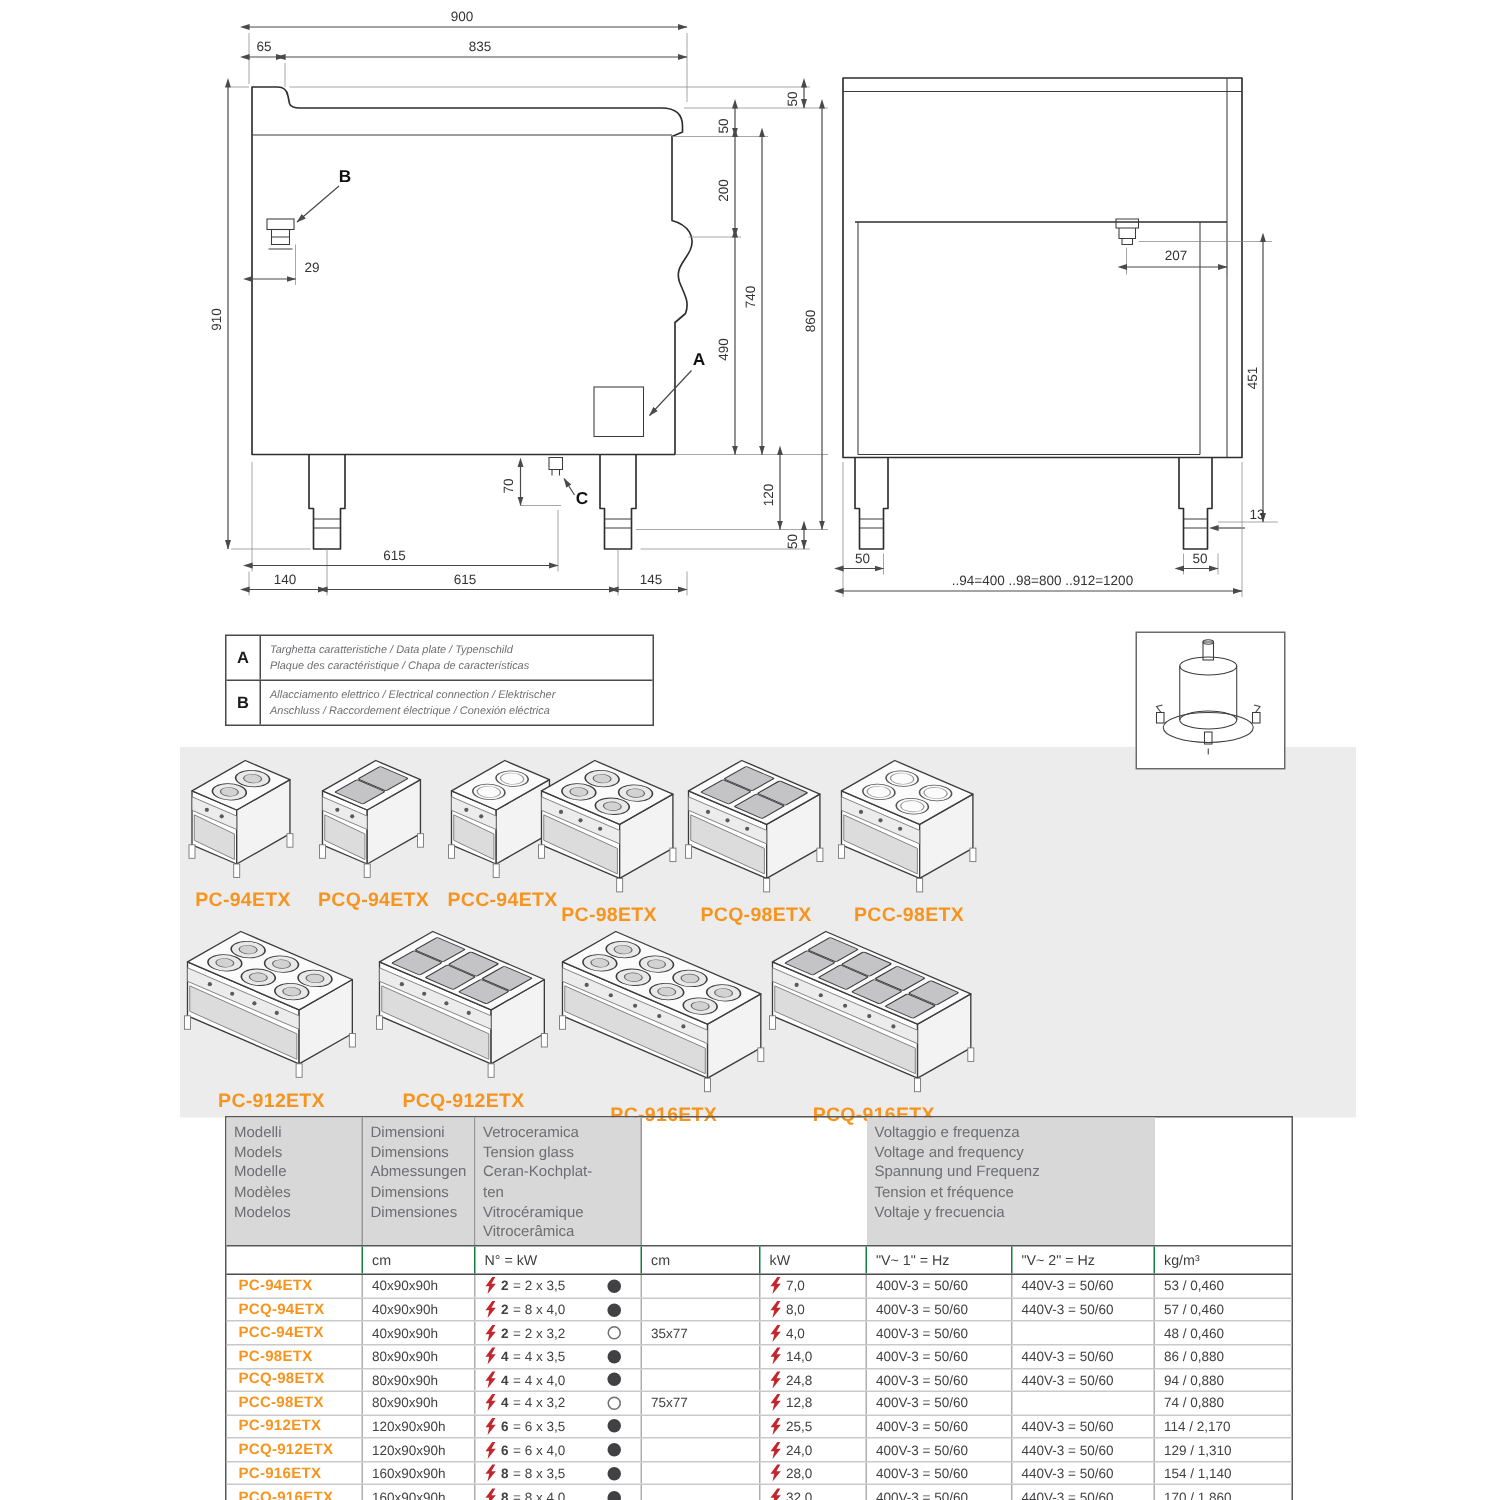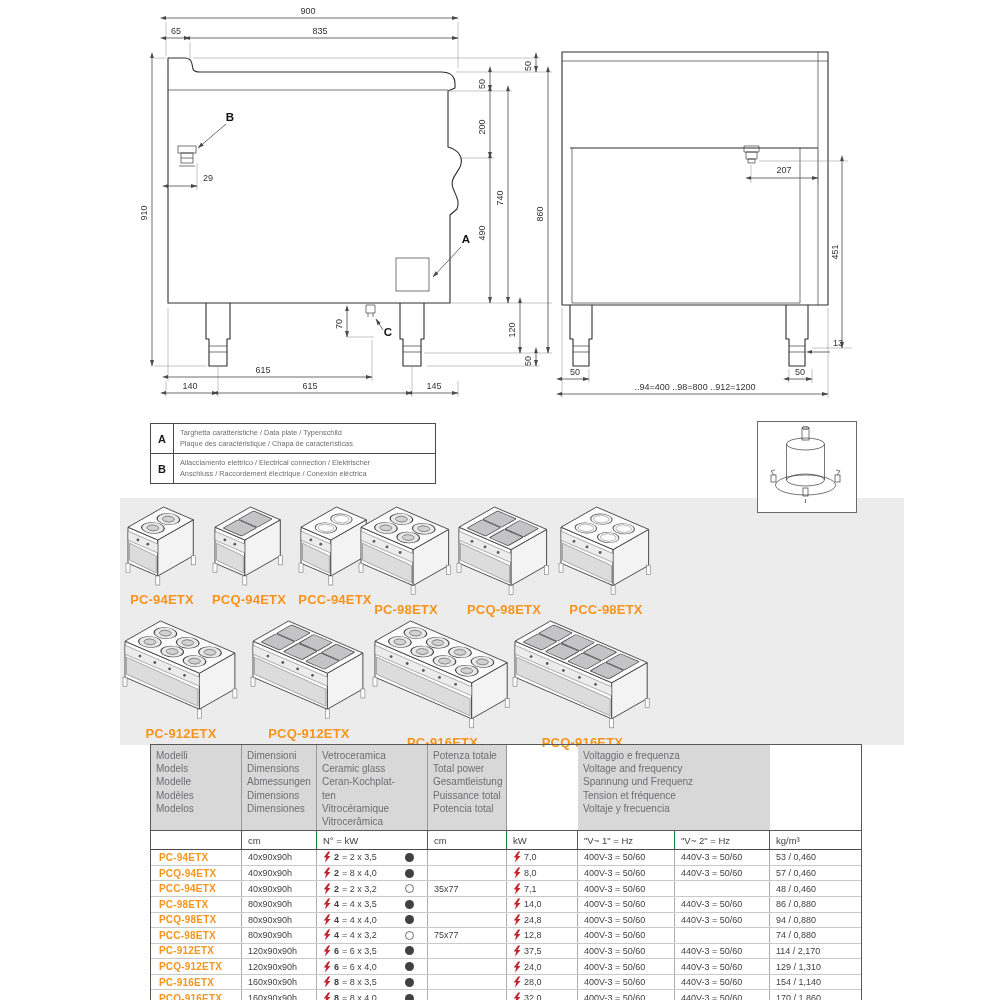--- a/index.html
+++ b/index.html
@@ -12,21 +12,21 @@
   .dl{stroke:#4a4a4a;stroke-width:.8;fill:none;}
   .xl{stroke:#8a8a8a;stroke-width:.5;fill:none;}
   .dim{font-size:9px;fill:#333;text-anchor:middle;}
   .biglabel{font-size:11.5px;font-weight:bold;fill:#111;text-anchor:middle;}
   
   .legend{position:absolute;left:150px;top:423px;width:284px;border:1px solid #4a4a4c;}
   .lrow{display:flex;border-bottom:1px solid #4a4a4c;}
   .lrow:last-child{border-bottom:none;}
   .lkey{width:22px;display:flex;align-items:center;justify-content:center;
         border-right:1px solid #4a4a4c;font-weight:bold;font-size:11px;color:#1a1a1a;}
-  .ltext{flex:1;padding:4px 6px;font-size:7.3px;line-height:1.45;color:#6d6e71;}
+  .ltext{flex:1;padding:4px 6px;font-size:7.3px;line-height:1.45;color:#6d6e71;font-style:italic;}
   
   .component-box{position:absolute;left:757px;top:421px;width:98px;height:90px;
         background:#fff;border:1px solid #6a6a6a;z-index:2;}
   
   .gray-band{position:absolute;left:120px;top:498px;width:784px;height:247px;background:#ececec;}
   .thumb{position:absolute;display:flex;flex-direction:column;align-items:center;}
   .thumb .pname{margin-top:3px;font-size:13px;font-weight:bold;color:#f7941e;letter-spacing:.2px;white-space:nowrap;}
   
   .spec-table{position:absolute;left:150px;top:744px;width:712px;
         border:1px solid #58585a;box-sizing:border-box;font-size:9px;color:#414042;}
@@ -461,30 +461,25 @@
 Models
 Modelle
 Modèles
 Modelos</div>
       <div class="th">Dimensioni
 Dimensions
 Abmessungen
 Dimensions
 Dimensiones</div>
       <div class="th">Vetroceramica
-Ceramic glass
+Tension glass
 Ceran-Kochplat-
 ten
 Vitrocéramique
 Vitrocerâmica</div>
-      <div class="th">Potenza totale
-Total power
-Gesamtleistung
-Puissance total
-Potencia total</div>
       <div class="th vspan">Voltaggio e frequenza
 Voltage and frequency
 Spannung und Frequenz
 Tension et fréquence
 Voltaje y frecuencia</div>
     </div>
     <div class="tunits tgrid">
       <div class="tu"></div>
       <div class="tu">cm</div>
       <div class="tu">N° = kW</div>
@@ -548,21 +543,21 @@
             </svg>
             <span class="bnum">2</span>
             <span>= 2 x 3,2</span>
             <span class="dot o"></span>
           </div>
           <div class="td ">35x77</div>
           <div class="td ">
             <svg class="bolt" viewBox="0 0 10 14">
               <path fill="#c1272d" d="M6.5,0 L0.8,7.6 L3.9,7.6 L2.5,14 L9.4,5.6 L5.8,5.6 L9,0 Z"></path>
             </svg>
-            <span>7,1</span>
+            <span>4,0</span>
           </div>
           <div class="td ">400V-3 = 50/60</div>
           <div class="td "></div>
           <div class="td ">48 / 0,460</div>
         </div>
         <div class="trow tgrid">
           <div class="td model">PC-98ETX</div>
           <div class="td ">80x90x90h</div>
           <div class="td ">
             <svg class="bolt" viewBox="0 0 10 14">
@@ -636,21 +631,21 @@
             </svg>
             <span class="bnum">6</span>
             <span>= 6 x 3,5</span>
             <span class="dot f"></span>
           </div>
           <div class="td "></div>
           <div class="td ">
             <svg class="bolt" viewBox="0 0 10 14">
               <path fill="#c1272d" d="M6.5,0 L0.8,7.6 L3.9,7.6 L2.5,14 L9.4,5.6 L5.8,5.6 L9,0 Z"></path>
             </svg>
-            <span>37,5</span>
+            <span>25,5</span>
           </div>
           <div class="td ">400V-3 = 50/60</div>
           <div class="td ">440V-3 = 50/60</div>
           <div class="td ">114 / 2,170</div>
         </div>
         <div class="trow tgrid">
           <div class="td model">PCQ-912ETX</div>
           <div class="td ">120x90x90h</div>
           <div class="td ">
             <svg class="bolt" viewBox="0 0 10 14">

